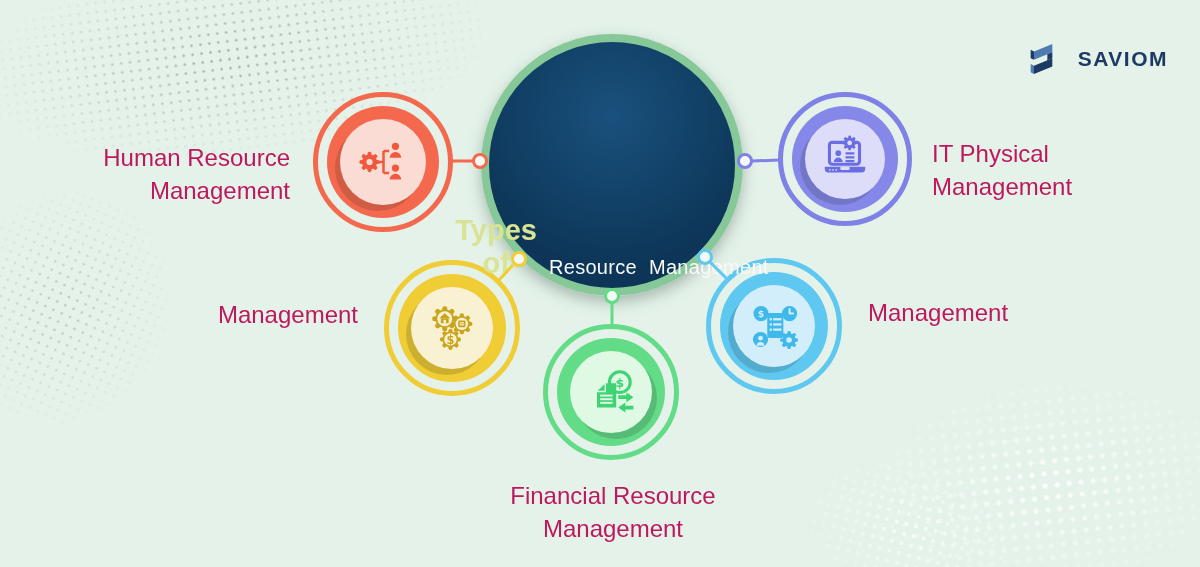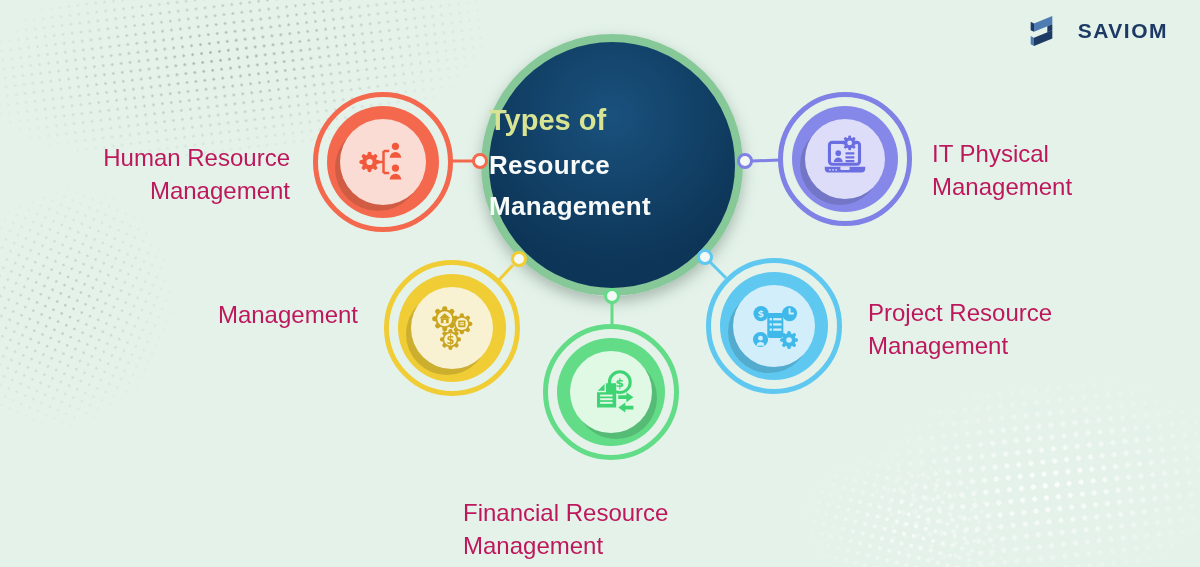--- a/index.html
+++ b/index.html
@@ -36,34 +36,34 @@
   }
   .dots-bottomright2{
     left:760px;top:430px;width:300px;height:200px;
     background-image:radial-gradient(rgba(255,255,255,0.7) 1.8px, transparent 2.3px);
     background-size:10px 10px;
     transform:rotate(14deg);
     -webkit-mask-image:radial-gradient(ellipse 55% 55% at 50% 50%, #000 0%, transparent 75%);
     mask-image:radial-gradient(ellipse 55% 55% at 50% 50%, #000 0%, transparent 75%);
   }
   
-  .brand{position:absolute;top:16px;right:32px;display:flex;align-items:center;gap:24px;}
+  .brand{position:absolute;top:44px;right:32px;display:flex;align-items:center;gap:24px;}
   .brand-text{font-size:21px;font-weight:700;letter-spacing:1.5px;color:#1D3A64;}
   
   .center-circle{
     position:absolute;left:481px;top:34px;width:262px;height:262px;
     box-sizing:border-box;border-radius:50%;
     border:8px solid #86C898;
     background:radial-gradient(circle at 50% 30%, #19517D 0%, #0D3557 72%);
     box-shadow:0 6px 14px rgba(110,130,120,0.5);
-    display:flex;flex-direction:column;align-items:flex-start;justify-content:center;
-    text-align:center;z-index:3;
+    display:flex;align-items:flex-end;justify-content:center;
+    text-align:center;z-index:3;gap:12px;
   }
   .center-line1{font-size:29px;font-weight:600;color:#D8E494;margin-bottom:8px;}
-  .center-line2,.center-line3{font-size:26px;font-weight:700;color:#F7FAF9;line-height:41px;letter-spacing:0.3px;}
+  .center-line2,.center-line3{font-size:20px;font-weight:400;color:#F7FAF9;line-height:41px;letter-spacing:0.3px;}
   
   .sat{position:absolute;box-sizing:border-box;border-radius:50%;border:5px solid;z-index:2;}
   .sat-disc{position:absolute;inset:9px;border-radius:50%;}
   .sat-icon-disc{
     position:absolute;inset:13px;border-radius:50%;
     display:flex;align-items:center;justify-content:center;
     box-shadow:-5px 6px 0 rgba(25,25,25,0.16);
   }
   .sat-icon-disc.shadow-right{box-shadow:5px 6px 0 rgba(25,25,25,0.16);}
   .sat-hr{left:313px;top:92px;width:140px;height:140px;border-color:#F4694D;}
@@ -80,21 +80,21 @@
   .sat-pr .sat-icon-disc{background:#D2EEFA;}
   .sat-fr{left:543px;top:324px;width:136px;height:136px;border-color:#62DC87;}
   .sat-fr .sat-disc{background:#62DC87;}
   .sat-fr .sat-icon-disc{background:#DFF9E5;}
   
   .label{position:absolute;font-size:24px;line-height:33px;color:#be185d;z-index:1;}
   .label-hr{left:30px;top:141px;width:260px;text-align:right;}
   .label-it{left:932px;top:137px;width:260px;text-align:left;}
   .label-pa{left:98px;top:298px;width:260px;text-align:right;}
   .label-pr{left:868px;top:296px;width:260px;text-align:left;}
-  .label-fr{left:463px;top:496px;width:300px;text-align:left;}
+  .label-fr{left:463px;top:479px;width:300px;text-align:center;}
   
   .overlay{position:absolute;left:0;top:0;z-index:4;pointer-events:none;}
 </style>
 </head>
 <body>
 
 <svg width="0" height="0" style="position:absolute" aria-hidden="true">
   <defs>
     <g id="gearShape">
       <rect x="-2.3" y="-11.5" width="4.6" height="23" rx="2"></rect>
@@ -236,21 +236,20 @@
   <div>Management</div>
 </div>
 <div class="label label-it">
   <div>IT Physical</div>
   <div>Management</div>
 </div>
 <div class="label label-pa">
   <div>Management</div>
 </div>
 <div class="label label-pr">
-  <div>Project Resource</div>
   <div>Management</div>
 </div>
 <div class="label label-fr">
   <div>Financial Resource</div>
   <div>Management</div>
 </div>
 
 <svg class="overlay" width="1200" height="567" viewBox="0 0 1200 567">
 
   <line x1="452" y1="161" x2="473" y2="161" stroke="#F4694D" stroke-width="3"></line>

